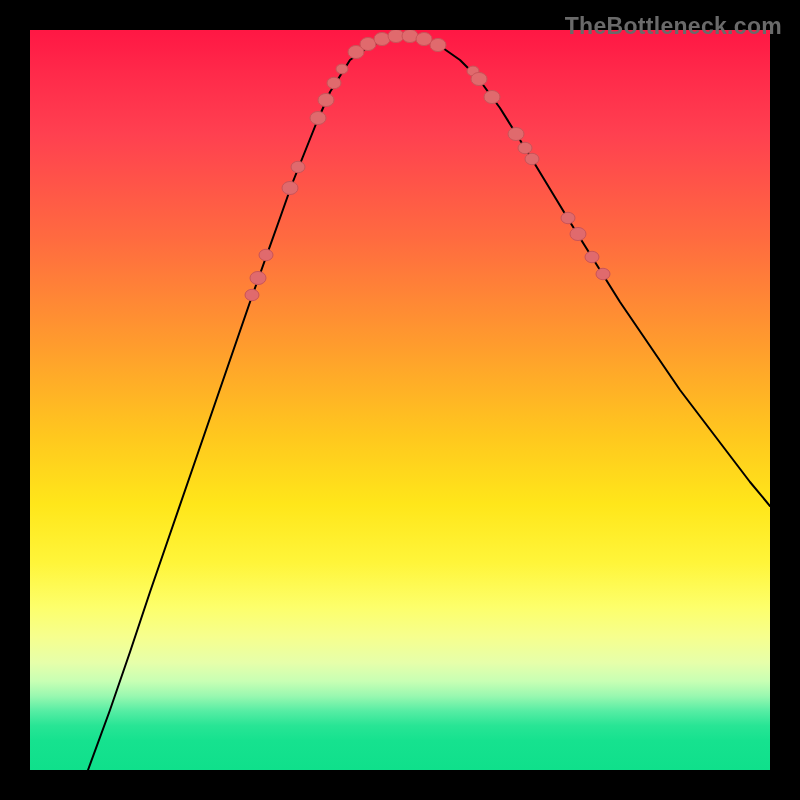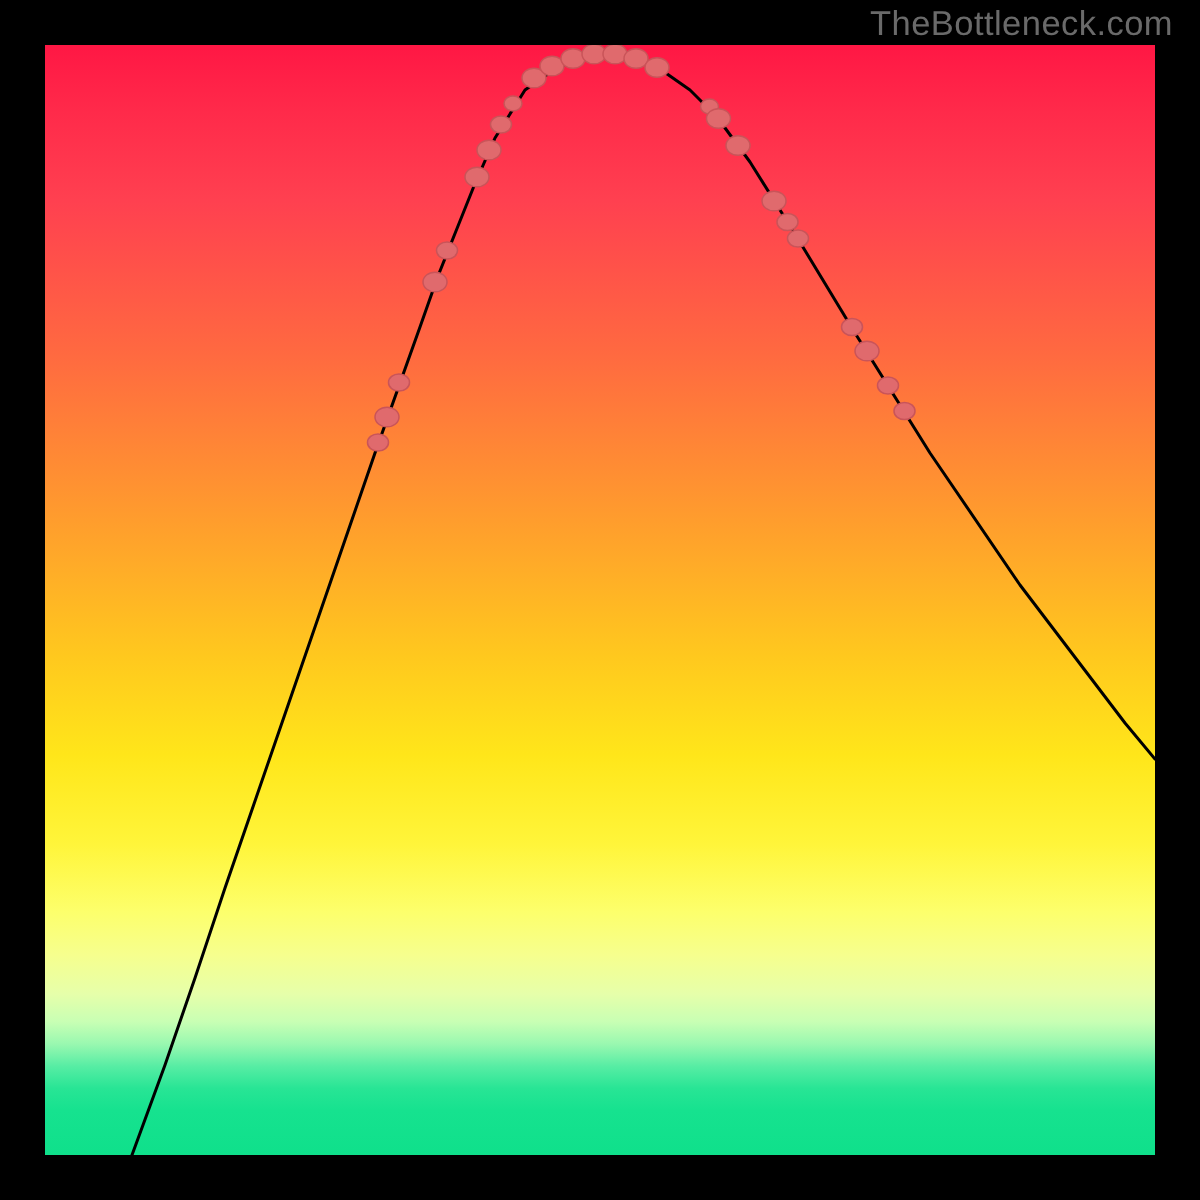--- a/index.html
+++ b/index.html
@@ -12,25 +12,25 @@
     overflow: hidden;
   }
   .stage {
     position: relative;
     width: 800px;
     height: 800px;
     background: #000;
   }
   .watermark {
     position: absolute;
-    top: 2px;
+    top: 13px;
     right: 18px;
     color: #6a6a6a;
     font-size: 23px;
-    font-weight: 400;
+    font-weight: 700;
     letter-spacing: 0.3px;
     z-index: 20;
   }
   .plot-area {
     position: absolute;
     left: 30px;
     top: 30px;
     width: 740px;
     height: 740px;
     overflow: hidden;

